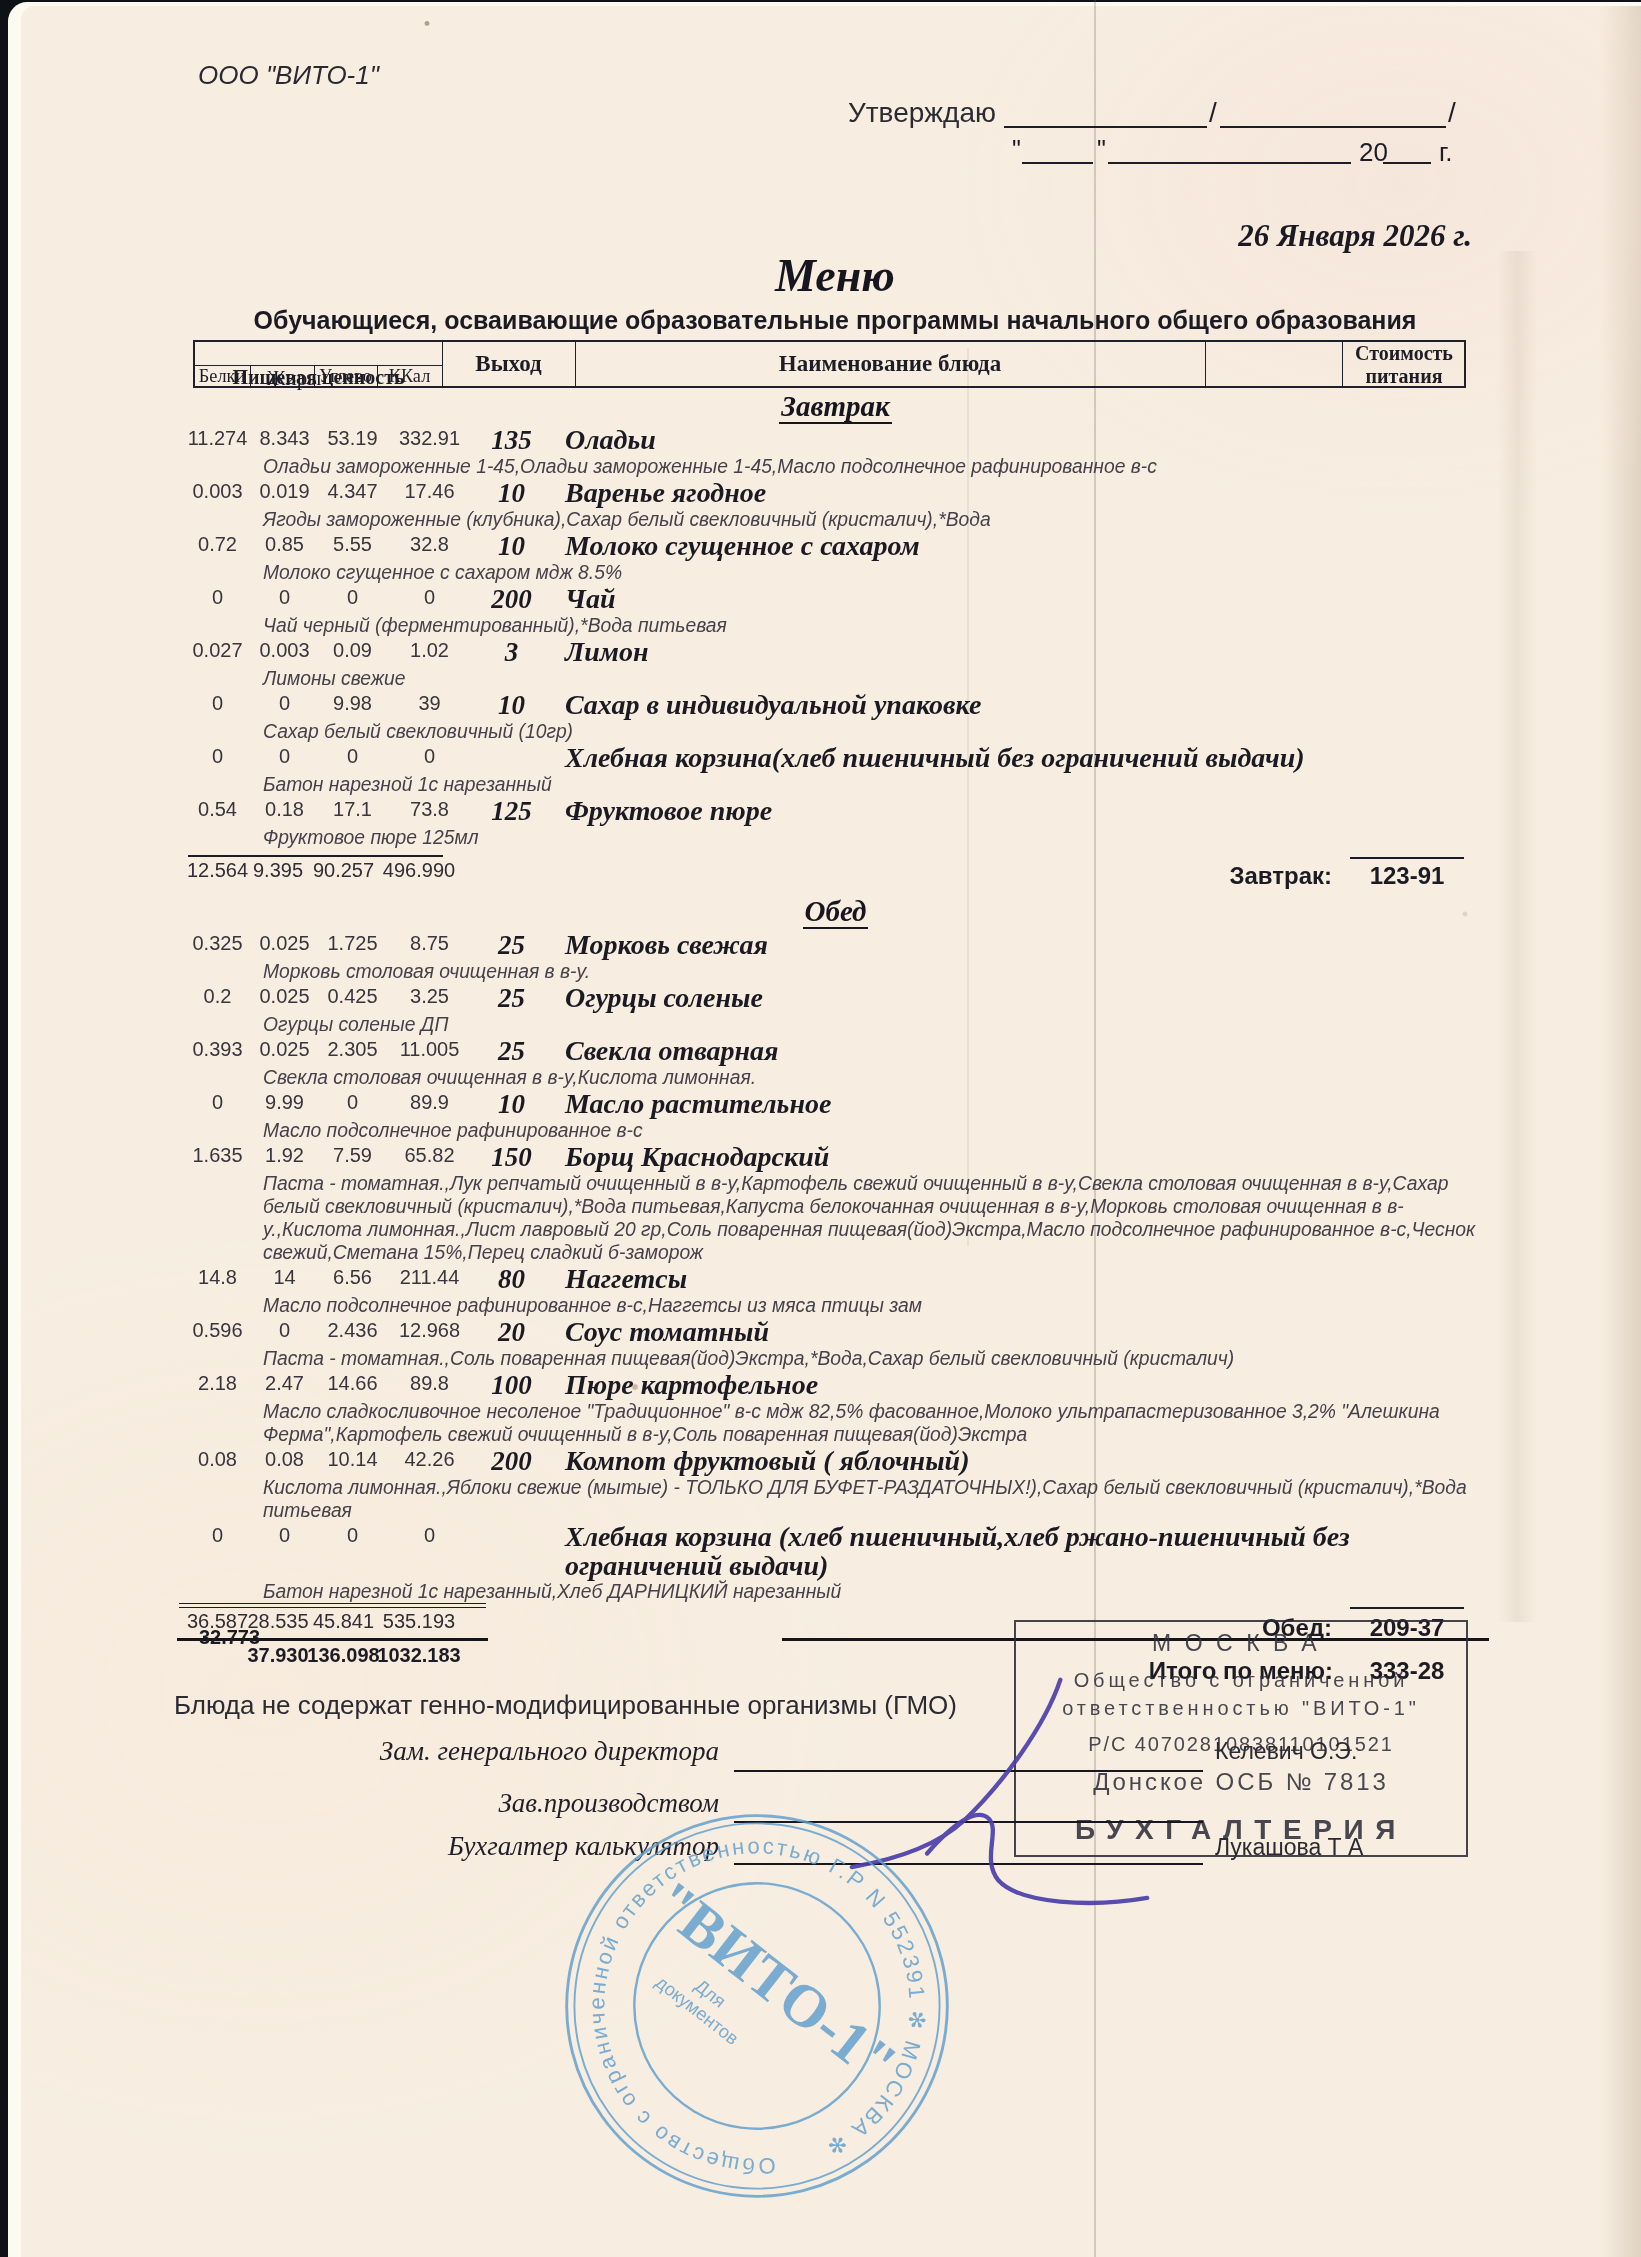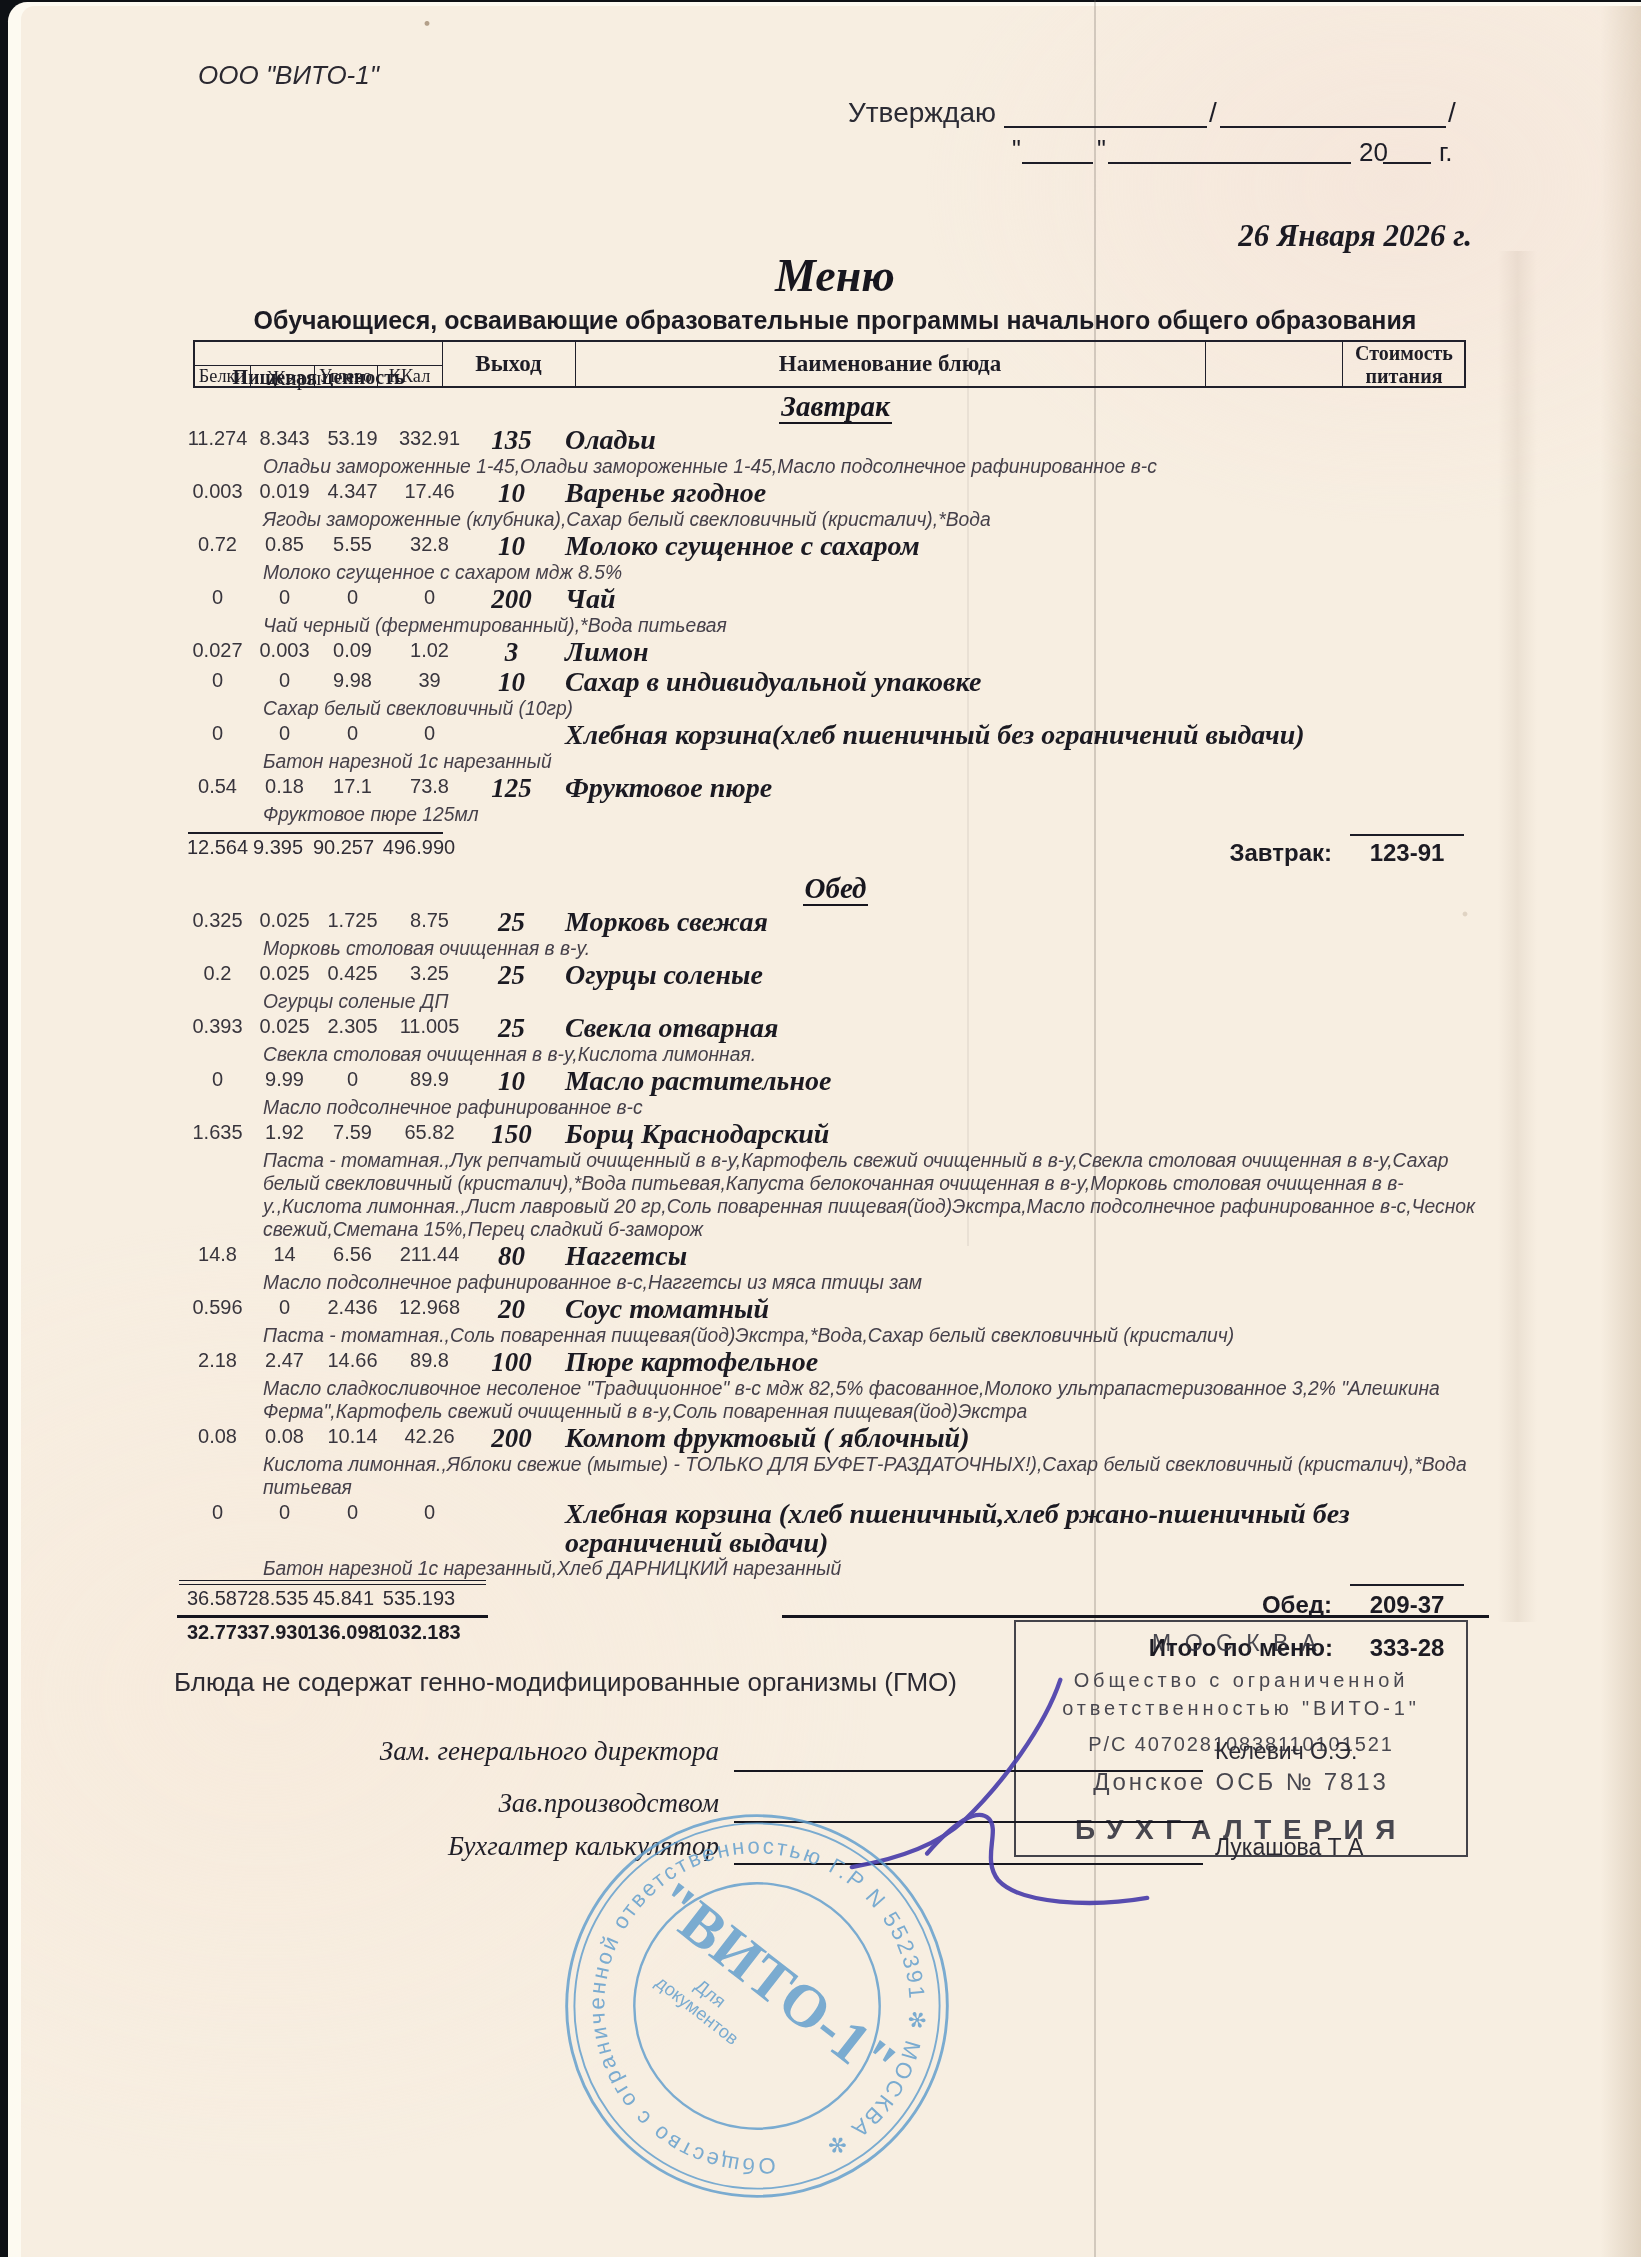--- a/index.html
+++ b/index.html
@@ -184,20 +184,21 @@
           </div>
           <div class="ingr">Чай черный (ферментированный),*Вода питьевая</div>
           <div class="dish-row">
             <span class="num c0">0.027</span>
             <span class="num c1">0.003</span>
             <span class="num c2">0.09</span>
             <span class="num c3">1.02</span>
             <span class="vout">3</span>
             <span class="dname">Лимон</span>
           </div>
+          <div class="ingr">Лимоны свежие</div>
           <div class="dish-row">
             <span class="num c0">0</span>
             <span class="num c1">0</span>
             <span class="num c2">9.98</span>
             <span class="num c3">39</span>
             <span class="vout">10</span>
             <span class="dname">Сахар в индивидуальной упаковке</span>
           </div>
           <div class="ingr">Сахар белый свекловичный (10гр)</div>
           <div class="dish-row">
@@ -329,21 +330,21 @@
         <div class="dbl" style="left:179px;top:0px;width:307px;"></div>
         <div class="tnum t0" style="top:6.8px;">36.587</div>
         <div class="tnum t1" style="top:6.8px;">28.535</div>
         <div class="tnum t2" style="top:6.8px;">45.841</div>
         <div class="tnum t3" style="top:6.8px;">535.193</div>
         <div class="tline" style="left:1350px;top:3.9px;width:114px;"></div>
         <div class="price-label" style="left:1139px;top:11.6px;width:193px;">Обед:</div>
         <div class="price-val" style="left:1354px;top:11.6px;">209-37</div>
         <div class="thick" style="left:177px;top:35px;width:311px;"></div>
         <div class="thick" style="left:782px;top:35px;width:707px;"></div>
-        <div class="tnum t0 bold" style="top:41px;">32.773</div>
+        <div class="tnum t0 bold" style="top:23px;margin-left:12px;">32.773</div>
         <div class="tnum t1 bold" style="top:41px;">37.930</div>
         <div class="tnum t2 bold" style="top:41px;">136.098</div>
         <div class="tnum t3 bold" style="top:41px;">1032.183</div>
         <div class="price-label" style="left:1043px;top:54px;width:290px;">Итого по меню:</div>
         <div class="price-val" style="left:1354px;top:54px;">333-28</div>
       </div>
 
       <div class="note">Блюда не содержат генно-модифицированные организмы (ГМО)</div>
     </div>
 

